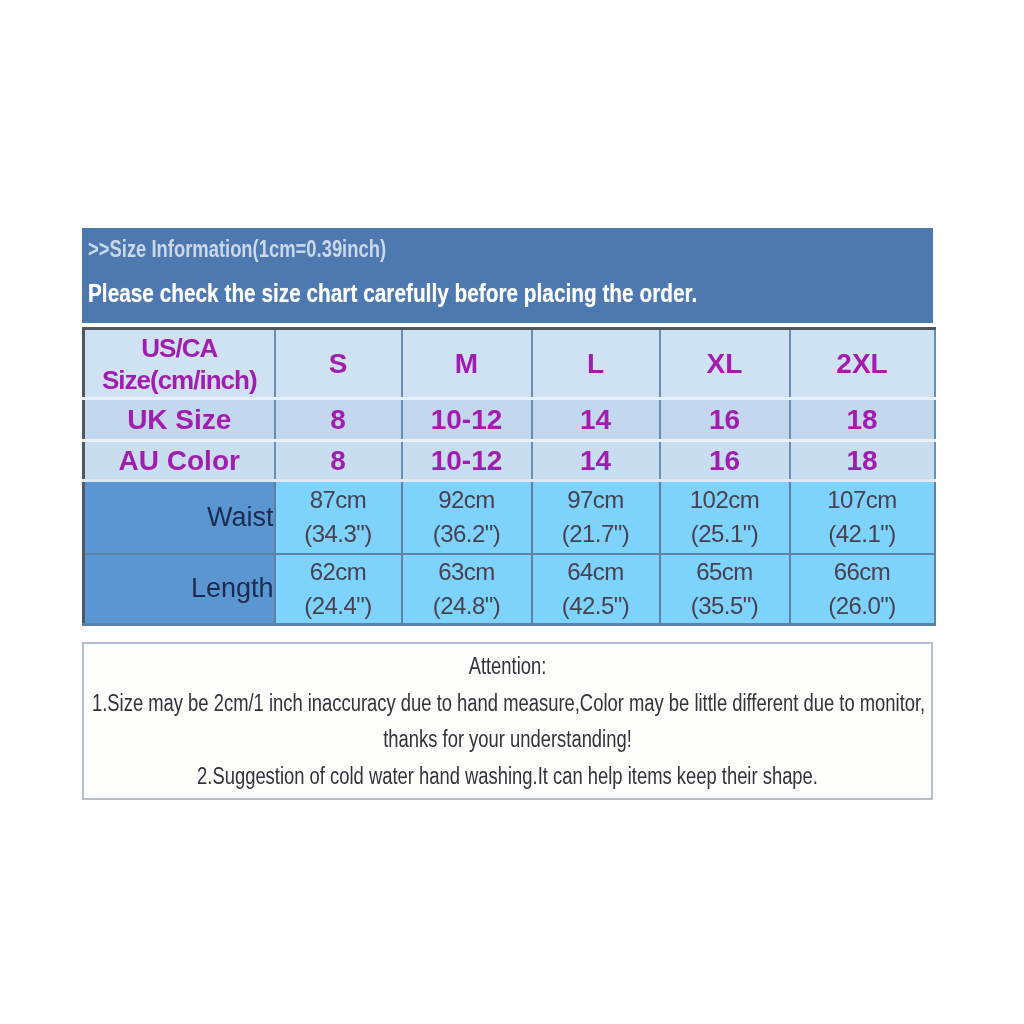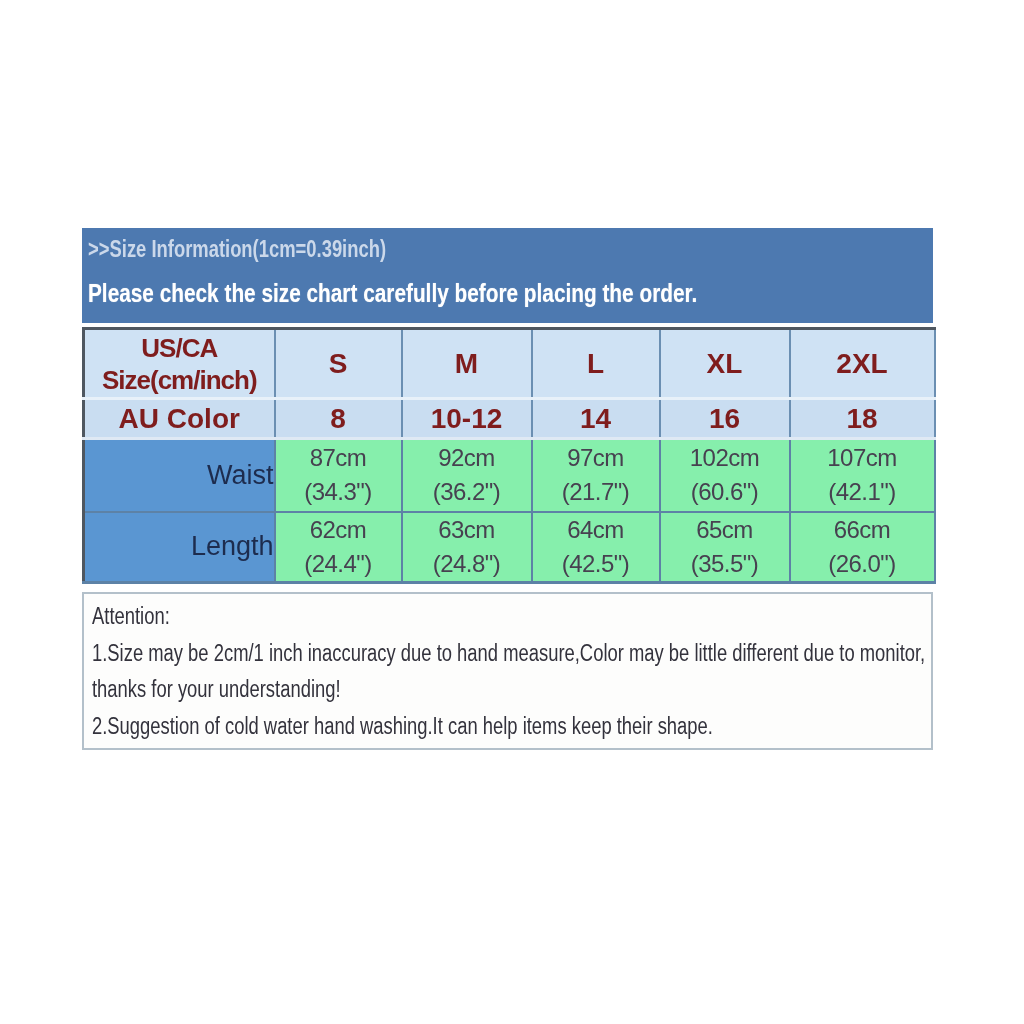--- a/index.html
+++ b/index.html
@@ -23,21 +23,21 @@
     white-space:nowrap;transform:scaleX(0.8);transform-origin:0 0;
     text-shadow:0 0 1px rgba(255,255,255,0.6);
   }
 
   
   .size-table{
     border-collapse:collapse;table-layout:fixed;width:851px;margin-top:4px;
   }
   .size-table td{
     border:2px solid #6b8fb2;text-align:center;vertical-align:middle;
-    padding:0;color:#7f1d1d;overflow:hidden;
+    padding:0;color:#a21caf;overflow:hidden;
   }
   .c0{width:191px}.c1{width:127px}.c2{width:130px}.c3{width:128px}.c4{width:130px}.c5{width:145px}
 
   tr.r-head{height:70px}
   tr.r-head td{
     background:#cfe2f4;font-weight:bold;font-size:28px;
     border-bottom:3px solid #e8f1f9;
   }
   tr.r-head td.corner{
     font-size:26px;line-height:32px;white-space:pre-line;letter-spacing:-1px;
@@ -47,32 +47,32 @@
   tr.r-size td{font-weight:bold;font-size:28px;border-bottom:3px solid #e8f1f9;}
   tr.r-uk td{background:#c3d8ee;}
   tr.r-au td{background:#c9ddf1;border-bottom:3px solid #dfe9f4;}
 
   tr.r-measure td{border-color:#5d82a6;}
   tr.r-m1{height:73px} tr.r-m2{height:66px} tr.r-m3{height:71px}
   tr.r-measure td.rowlabel{
     background:#5a96d2;color:#1d2c4e;font-size:27px;font-weight:normal;text-align:right;
   }
   tr.r-measure td.val{
-    background:#86efac;color:#474150;font-size:24px;line-height:34px;
+    background:#7dd3fc;color:#474150;font-size:24px;line-height:34px;
     white-space:pre-line;font-weight:normal;letter-spacing:-0.5px;margin-top:17px;
   }
 
   .size-table tr:first-child td{border-top:3px solid #4f5760;}
   .size-table td:first-child{border-left:3px solid #4f5760;}
   .size-table tr:last-child td{border-bottom:3px solid #5d82a6;}
 
   
   .attention{
-    margin-top:8px;border:2px solid #b3c0ca;background:#fdfdfc;
-    height:146px;padding:4px 8px;overflow:hidden;
+    margin-top:16px;border:2px solid #b3c0ca;background:#fdfdfc;
+    height:146px;padding:4px 8px;overflow:hidden;text-align:center;
   }
   .att-line{
     font-size:23px;line-height:36.5px;color:#33323c;
     white-space:nowrap;transform:scaleX(0.8);transform-origin:0 50%;width:125%;
   }
 </style>
 </head>
 <body>
 
 <div class="sheet">
@@ -95,40 +95,48 @@
       <tr class="r-head">
         <td class="corner">US/CA
 Size(cm/inch)</td>
         <td>S</td>
         <td>M</td>
         <td>L</td>
         <td>XL</td>
         <td>2XL</td>
       </tr>
 
+      <tr class="r-size r-uk">
+        <td>UK Size</td>
+        <td>8</td>
+        <td>10-12</td>
+        <td>14</td>
+        <td>16</td>
+        <td>18</td>
+      </tr>
 
       <tr class="r-size r-au">
         <td>AU Color</td>
         <td>8</td>
         <td>10-12</td>
         <td>14</td>
         <td>16</td>
         <td>18</td>
       </tr>
 
       <tr class="r-measure r-m1">
         <td class="rowlabel">Waist</td>
         <td class="val">87cm
 (34.3")</td>
         <td class="val">92cm
 (36.2")</td>
         <td class="val">97cm
 (21.7")</td>
         <td class="val">102cm
-(60.6")</td>
+(25.1")</td>
         <td class="val">107cm
 (42.1")</td>
       </tr>
 
 
       <tr class="r-measure r-m3">
         <td class="rowlabel">Length</td>
         <td class="val">62cm
 (24.4")</td>
         <td class="val">63cm

